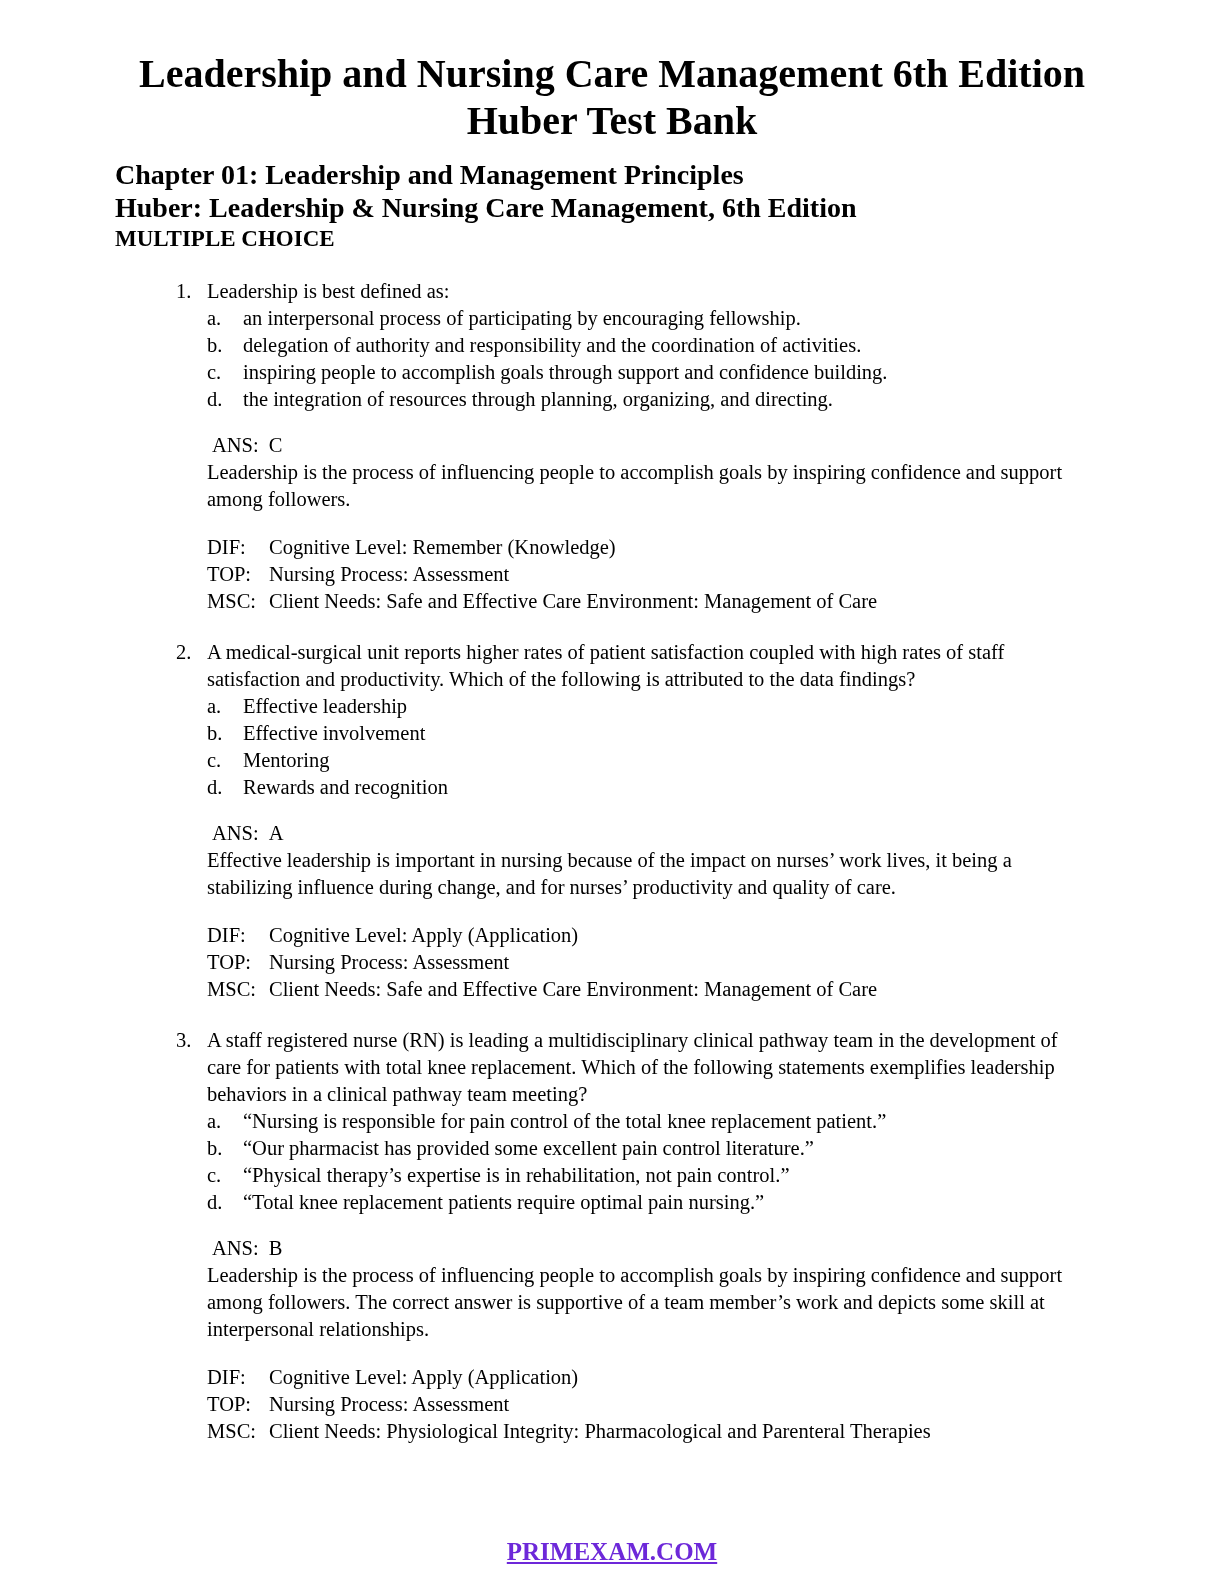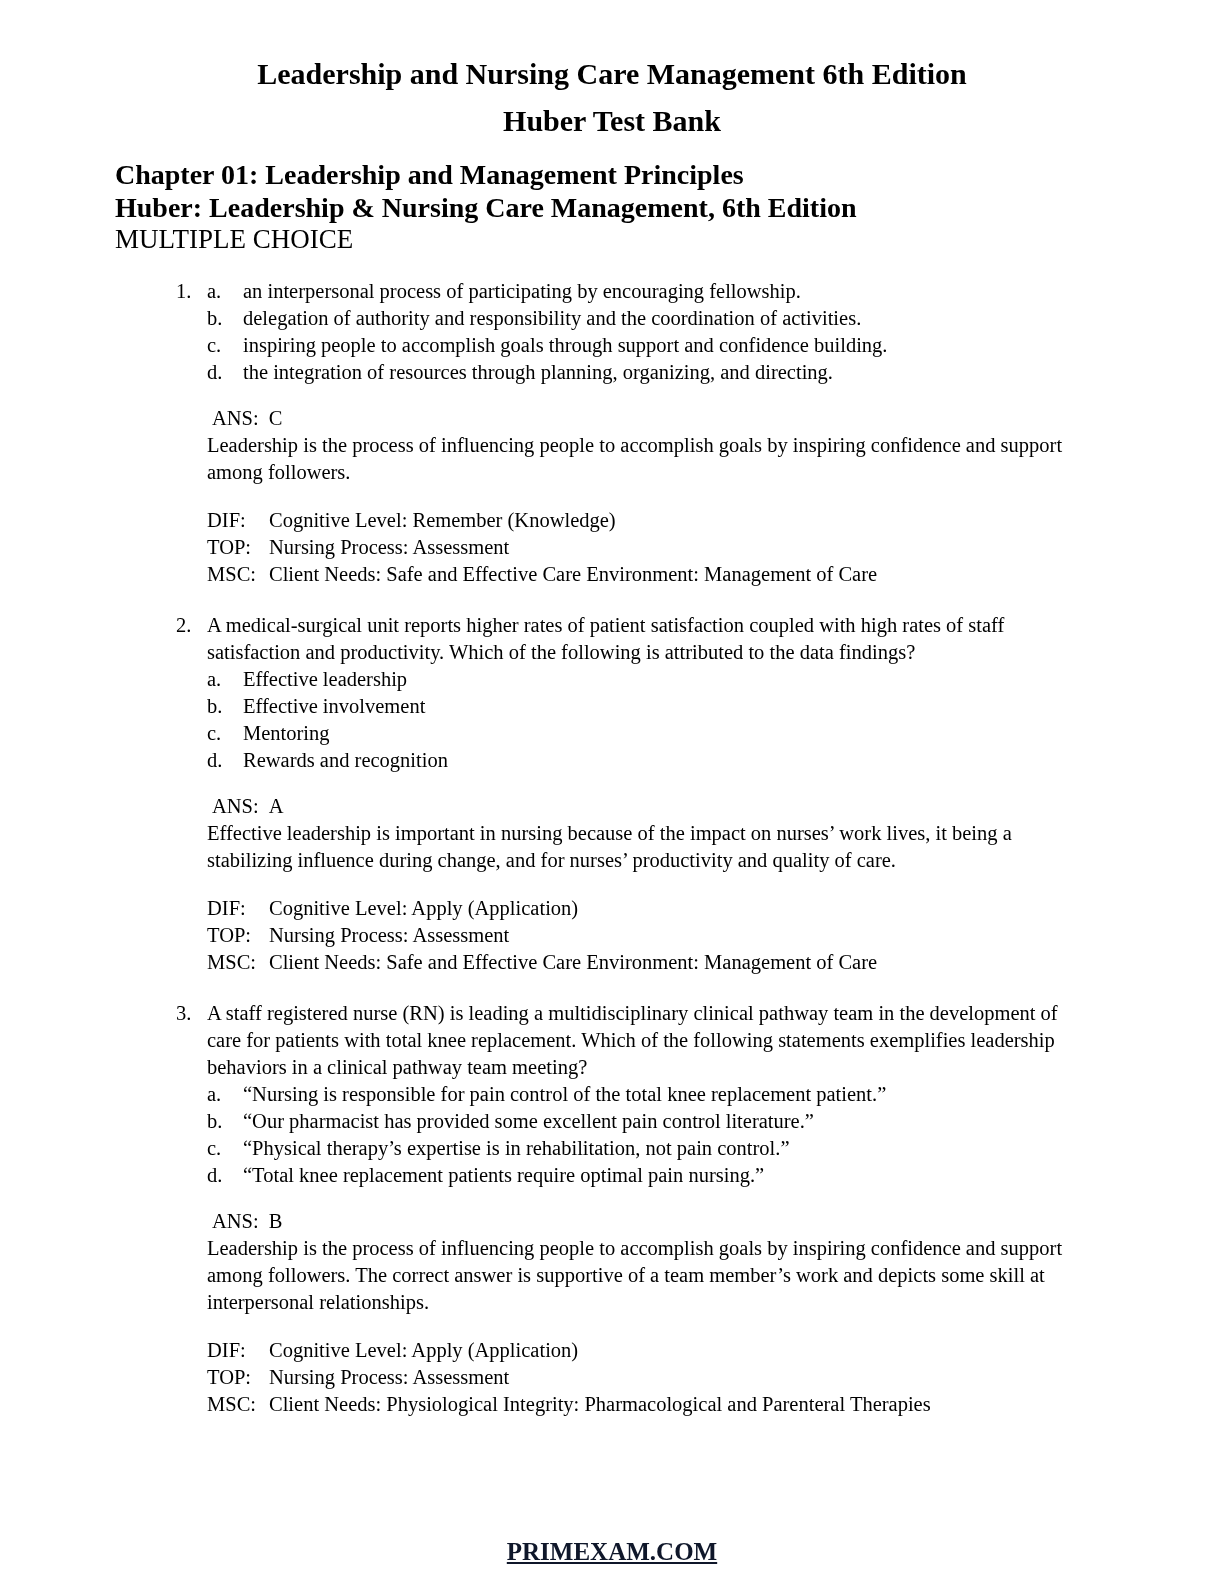--- a/index.html
+++ b/index.html
@@ -9,34 +9,34 @@
     height: 1584px;
     background: #ffffff;
     color: #000000;
     font-family: "Liberation Serif", serif;
     overflow: hidden;
   }
   .title {
     margin: 0;
     padding-top: 50px;
     text-align: center;
-    font-size: 30px;
+    font-size: 40px;
     font-weight: bold;
     line-height: 47px;
   }
   .title .tline { display: block; }
   .headings { margin: 14px 0 0 115px; }
   .chapter-heading, .book-heading {
     font-size: 28px;
     font-weight: bold;
     line-height: 33px;
   }
   .section-label {
-    font-size: 27px;
-    font-weight: normal;
+    font-size: 23px;
+    font-weight: bold;
     line-height: 30px;
   }
   .questions { margin-top: 24px; }
   .question {
     display: flex;
     margin: 0 0 24px 176px;
     font-size: 20.5px;
     line-height: 27px;
   }
   .qnum { width: 31px; flex: none; }
@@ -51,21 +51,21 @@
   .meta-tag { width: 62px; flex: none; }
   .meta-value { flex: 1; }
   .footer {
     position: absolute;
     left: 0;
     bottom: 18px;
     width: 100%;
     text-align: center;
   }
   .footer a {
-    color: #0f172a;
+    color: #6d28d9;
     font-size: 25px;
     font-weight: bold;
     text-decoration: underline;
     font-family: "Liberation Serif", serif;
   }
 </style>
 </head>
 <body>
 
 <div class="page">
@@ -79,20 +79,21 @@
     <div class="chapter-heading">Chapter 01: Leadership and Management Principles</div>
     <div class="book-heading">Huber: Leadership &amp; Nursing Care Management, 6th Edition</div>
     <div class="section-label">MULTIPLE CHOICE</div>
   </div>
 
   <div class="questions">
 
     <div class="question">
       <div class="qnum">1.</div>
       <div class="qbody">
+        <div class="stem">Leadership is best defined as:</div>
         <div class="option">
           <span class="olet">a.</span>
           <span class="otext">an interpersonal process of participating by encouraging fellowship.</span>
         </div>
         <div class="option">
           <span class="olet">b.</span>
           <span class="otext">delegation of authority and responsibility and the coordination of activities.</span>
         </div>
         <div class="option">
           <span class="olet">c.</span>

